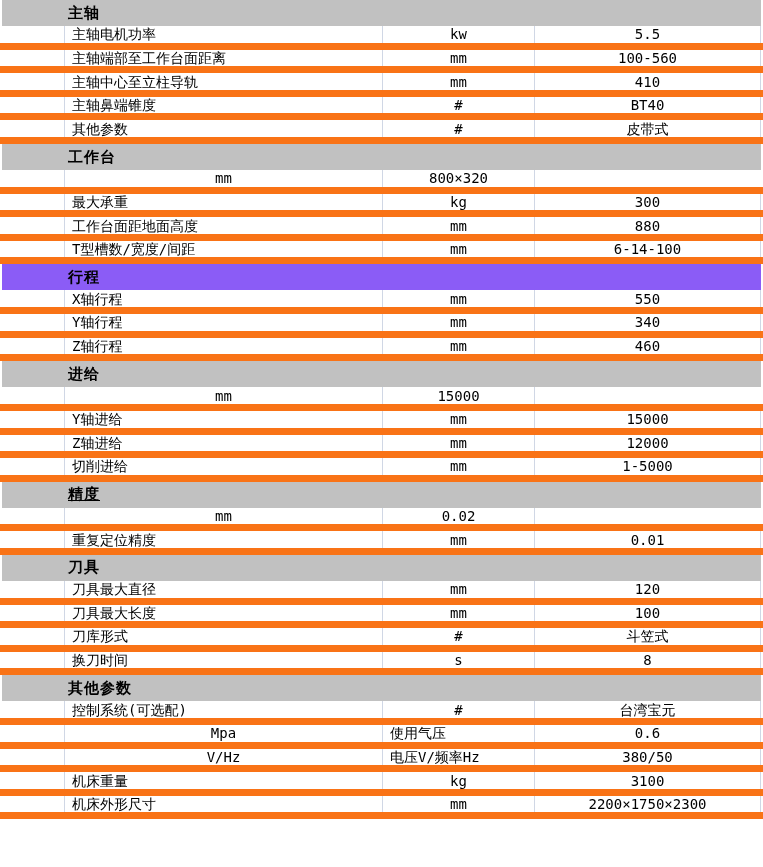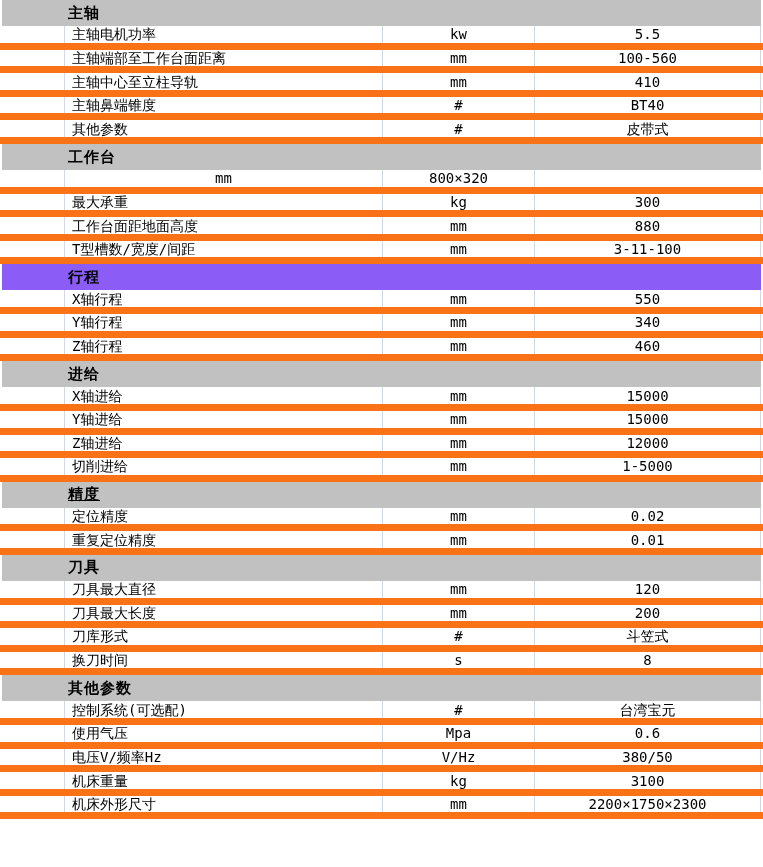--- a/index.html
+++ b/index.html
@@ -107,21 +107,21 @@
     <div class="data-row">
       <div class="cell c0"></div>
       <div class="cell c1">工作台面距地面高度</div>
       <div class="cell c2">mm</div>
       <div class="cell c3">880</div>
     </div>
     <div class="data-row">
       <div class="cell c0"></div>
       <div class="cell c1">T型槽数/宽度/间距</div>
       <div class="cell c2">mm</div>
-      <div class="cell c3">3-11-100</div>
+      <div class="cell c3">6-14-100</div>
     </div>
     <div class="sec-row" style="background: #8b5cf6;">
       <span class="sec-title">行程</span>
     </div>
     <div class="data-row">
       <div class="cell c0"></div>
       <div class="cell c1">X轴行程</div>
       <div class="cell c2">mm</div>
       <div class="cell c3">550</div>
     </div>
@@ -135,21 +135,20 @@
       <div class="cell c0"></div>
       <div class="cell c1">Z轴行程</div>
       <div class="cell c2">mm</div>
       <div class="cell c3">460</div>
     </div>
     <div class="sec-row" style="background: rgb(193, 193, 193);">
       <span class="sec-title">进给</span>
     </div>
     <div class="data-row">
       <div class="cell c0"></div>
-      <div class="cell c1">X轴进给</div>
       <div class="cell c2">mm</div>
       <div class="cell c3">15000</div>
     </div>
     <div class="data-row">
       <div class="cell c0"></div>
       <div class="cell c1">Y轴进给</div>
       <div class="cell c2">mm</div>
       <div class="cell c3">15000</div>
     </div>
     <div class="data-row">
@@ -162,21 +161,20 @@
       <div class="cell c0"></div>
       <div class="cell c1">切削进给</div>
       <div class="cell c2">mm</div>
       <div class="cell c3">1-5000</div>
     </div>
     <div class="sec-row" style="background: rgb(193, 193, 193); text-decoration: underline;">
       <span class="sec-title">精度</span>
     </div>
     <div class="data-row">
       <div class="cell c0"></div>
-      <div class="cell c1">定位精度</div>
       <div class="cell c2">mm</div>
       <div class="cell c3">0.02</div>
     </div>
     <div class="data-row">
       <div class="cell c0"></div>
       <div class="cell c1">重复定位精度</div>
       <div class="cell c2">mm</div>
       <div class="cell c3">0.01</div>
     </div>
     <div class="sec-row" style="background: rgb(193, 193, 193);">
@@ -185,21 +183,21 @@
     <div class="data-row">
       <div class="cell c0"></div>
       <div class="cell c1">刀具最大直径</div>
       <div class="cell c2">mm</div>
       <div class="cell c3">120</div>
     </div>
     <div class="data-row">
       <div class="cell c0"></div>
       <div class="cell c1">刀具最大长度</div>
       <div class="cell c2">mm</div>
-      <div class="cell c3">200</div>
+      <div class="cell c3">100</div>
     </div>
     <div class="data-row">
       <div class="cell c0"></div>
       <div class="cell c1">刀库形式</div>
       <div class="cell c2">#</div>
       <div class="cell c3">斗笠式</div>
     </div>
     <div class="data-row">
       <div class="cell c0"></div>
       <div class="cell c1">换刀时间</div>
@@ -210,28 +208,28 @@
       <span class="sec-title">其他参数</span>
     </div>
     <div class="data-row">
       <div class="cell c0"></div>
       <div class="cell c1">控制系统(可选配)</div>
       <div class="cell c2">#</div>
       <div class="cell c3">台湾宝元</div>
     </div>
     <div class="data-row">
       <div class="cell c0"></div>
+      <div class="cell c2">Mpa</div>
       <div class="cell c1">使用气压</div>
-      <div class="cell c2">Mpa</div>
       <div class="cell c3">0.6</div>
     </div>
     <div class="data-row">
       <div class="cell c0"></div>
+      <div class="cell c2">V/Hz</div>
       <div class="cell c1">电压V/频率Hz</div>
-      <div class="cell c2">V/Hz</div>
       <div class="cell c3">380/50</div>
     </div>
     <div class="data-row">
       <div class="cell c0"></div>
       <div class="cell c1">机床重量</div>
       <div class="cell c2">kg</div>
       <div class="cell c3">3100</div>
     </div>
     <div class="data-row">
       <div class="cell c0"></div>

